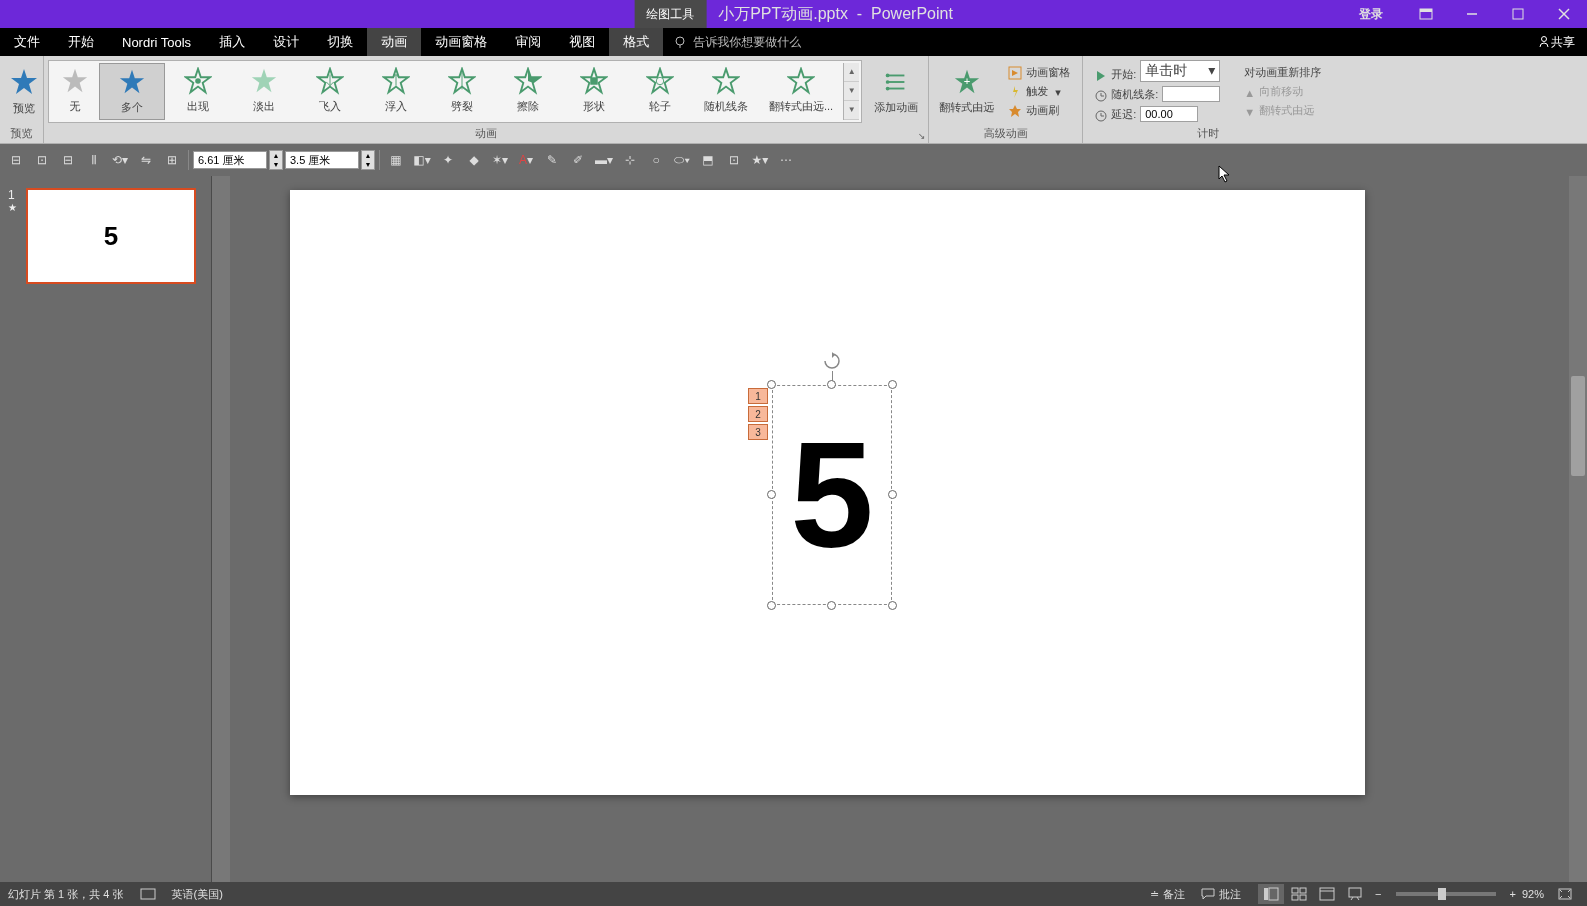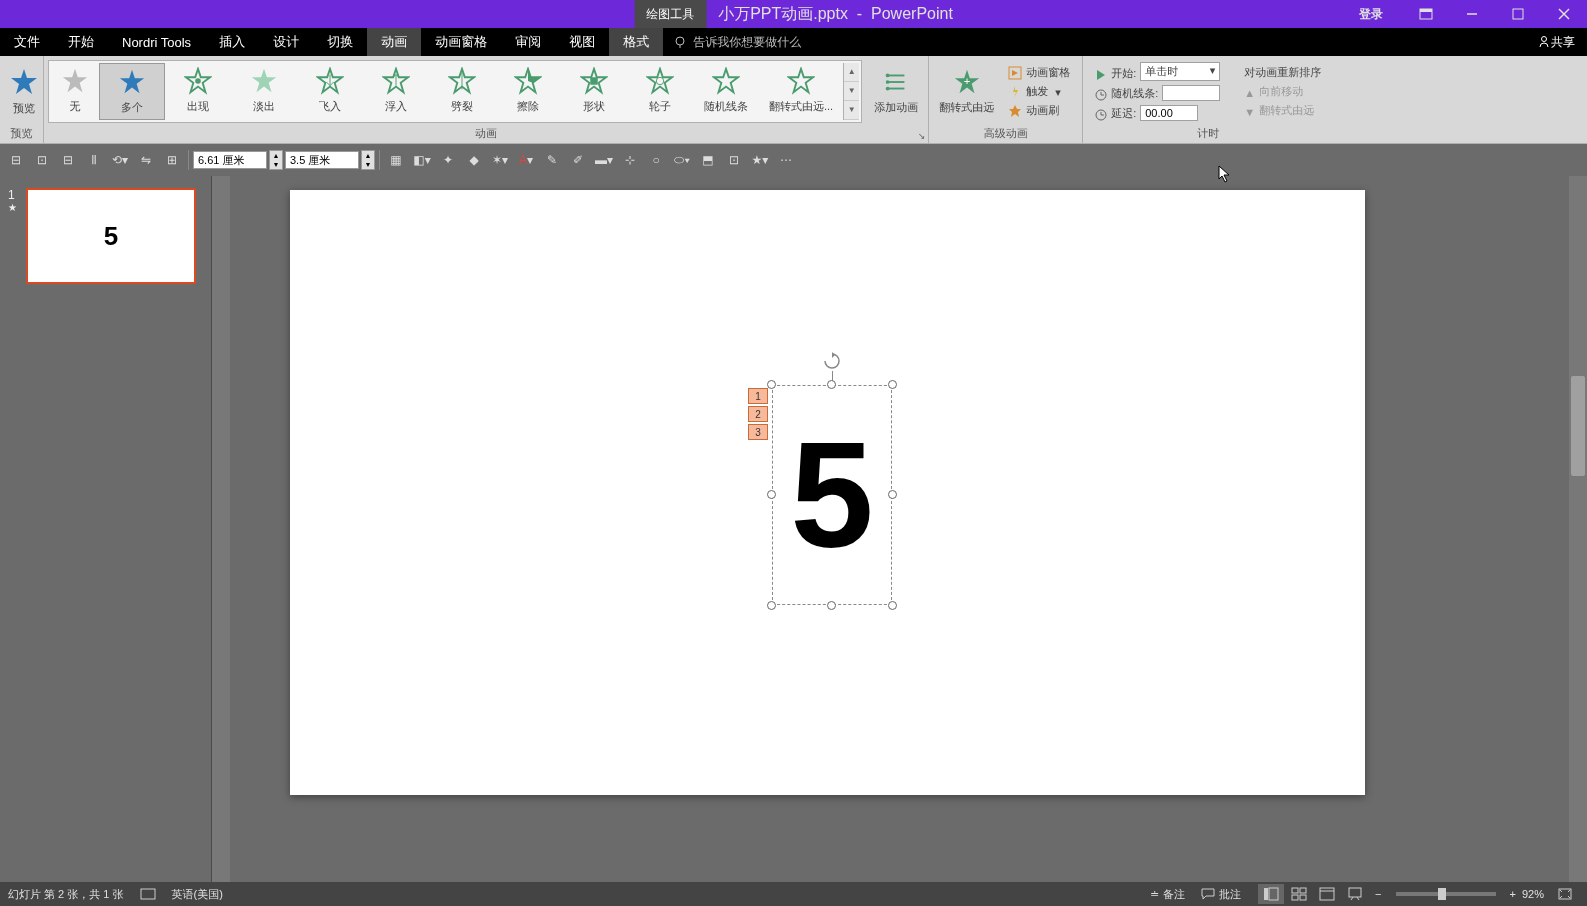--- a/index.html
+++ b/index.html
@@ -33,21 +33,21 @@
 .anim-gallery { display: flex; background: #f4f4f4; border: 1px solid #b0b0b0; padding: 2px; }
 .anim-item { display: flex; flex-direction: column; align-items: center; padding: 4px 10px; cursor: pointer; min-width: 66px; }
 .anim-item.selected { background: #d0d0d0; border: 1px solid #999; }
 .anim-item .lbl { font-size: 11px; color: #444; margin-top: 4px; }
 .anim-item.first { min-width: 40px; }
 .gallery-scroll { width: 16px; background: #e8e8e8; border-left: 1px solid #b0b0b0; display: flex; flex-direction: column; }
 .gallery-scroll div { flex: 1; display: flex; align-items: center; justify-content: center; font-size: 8px; color: #666; border-bottom: 1px solid #ccc; }
 .side-controls { display: flex; flex-direction: column; font-size: 11px; color: #444; padding: 2px 8px; gap: 4px; }
 .side-controls .row { display: flex; align-items: flex-end; gap: 4px; white-space: nowrap; }
 .inp { border: 1px solid #a0a0a0; background: #fff; font-size: 11px; padding: 1px 4px; width: 58px; }
-.dd { border: 1px solid #a0a0a0; background: #fff; font-size: 11px; padding: 1px 4px; width: 80px; display: flex; justify-content: space-between; }
+.dd { border: 1px solid #a0a0a0; background: #fff; font-size: 14px; padding: 1px 4px; width: 80px; display: flex; justify-content: space-between; }
 .dialog-launcher { position: absolute; right: 3px; bottom: 2px; font-size: 9px; color: #666; }
 
 
 .sec-toolbar { height: 32px; background: #6b6b6b; display: flex; align-items: center; padding: 0 4px; gap: 2px; }
 .sec-btn { width: 24px; height: 24px; display: flex; align-items: center; justify-content: center; color: #ddd; font-size: 12px; cursor: pointer; }
 .sec-sep { width: 1px; height: 20px; background: #888; margin: 0 2px; }
 .sec-input { background: #fff; border: 1px solid #999; font-size: 11px; padding: 2px 4px; width: 74px; }
 .sec-spinner { display: flex; flex-direction: column; background: #e0e0e0; border: 1px solid #999; }
 .sec-spinner div { width: 12px; height: 9px; font-size: 7px; display: flex; align-items: center; justify-content: center; }
 
@@ -435,21 +435,21 @@
       <div class="vscroll-thumb"></div>
     </div>
   </div>
 </div>
 
 <svg class="cursor-arrow" viewBox="0 0 14 18">
   <path d="M1 1 L1 14 L4 11 L7 17 L9 16 L6 10 L11 10 Z" fill="#fff" stroke="#000" stroke-width="1"></path>
 </svg>
 
 <div class="statusbar">
-  <span class="status-item">幻灯片 第 2 张，共 1 张</span>
+  <span class="status-item">幻灯片 第 1 张，共 4 张</span>
   <span class="status-item">
     <svg width="16" height="14" viewBox="0 0 16 14">
         <rect x="1" y="2" width="14" height="10" fill="none" stroke="#ccc"></rect>
       </svg>
   </span>
   <span class="status-item">英语(美国)</span>
   <span class="sp"></span>
   <span class="status-item">≐ <span>备注</span></span>
   <span class="status-item">
     <svg width="14" height="12" viewBox="0 0 14 12">

